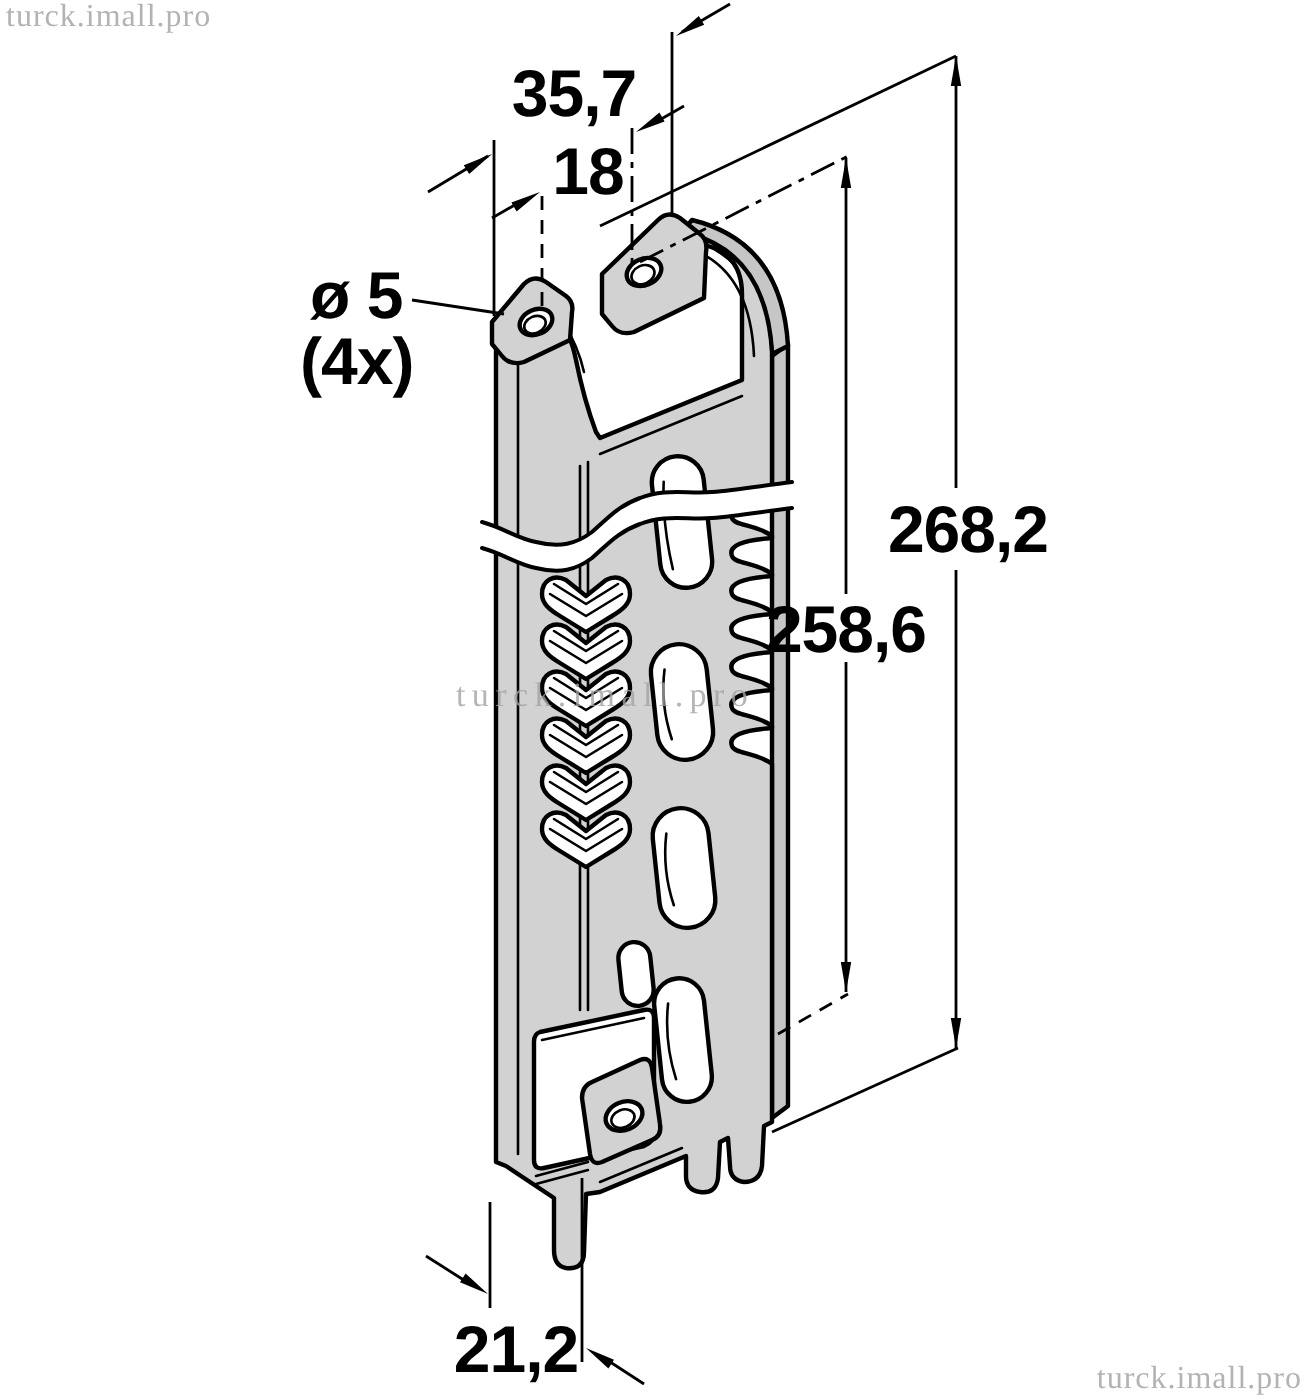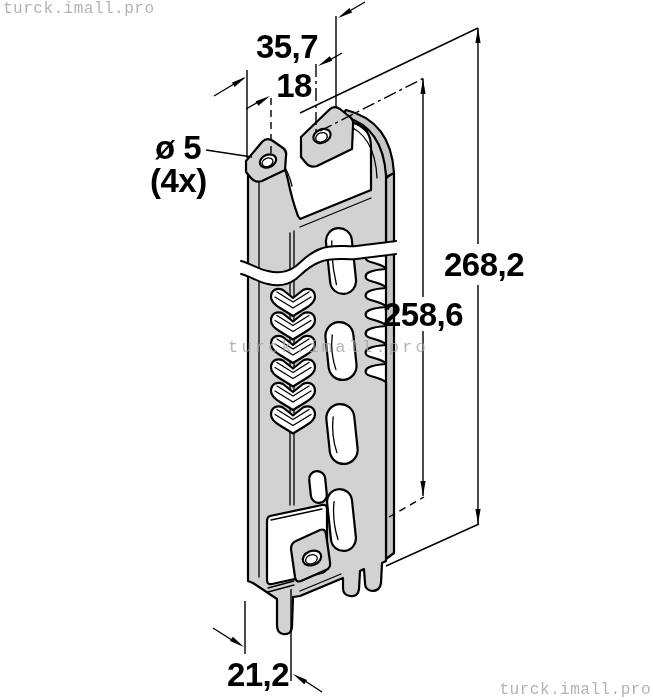--- a/index.html
+++ b/index.html
@@ -1,19 +1,19 @@
 <!DOCTYPE html>
 <html><head>
 <meta charset="utf-8">
 <style>
   html,body{margin:0;padding:0;background:#fff;}
   #canvas{position:relative;width:653px;height:700px;background:#fff;overflow:hidden;
           font-family:"Liberation Sans",sans-serif;}
   #drawing{position:absolute;left:0;top:0;}
-  .wm{position:absolute;font-family:Liberation Mono, monospace;
+  .wm{position:absolute;font-family:Liberation Serif, serif;
       color:#b3b3b3;font-size:16px;letter-spacing:0.5px;white-space:nowrap;}
   .wm-tl{left:3px;top:0px;}
   .wm-br{right:2px;bottom:1px;}
   .wm-center{left:228px;top:338px;font-size:17px;letter-spacing:3.2px;color:#a3a3a3;opacity:.8;}
   
   .oln{stroke:#000;stroke-width:2.2;stroke-linejoin:round;stroke-linecap:round;fill:none;}
   .oln-thin{stroke:#000;stroke-width:1.3;stroke-linejoin:round;stroke-linecap:round;fill:none;}
   .part{fill:#d2d2d2;}
   .side{fill:#c6c6c6;}
   .hole{fill:#fff;}

